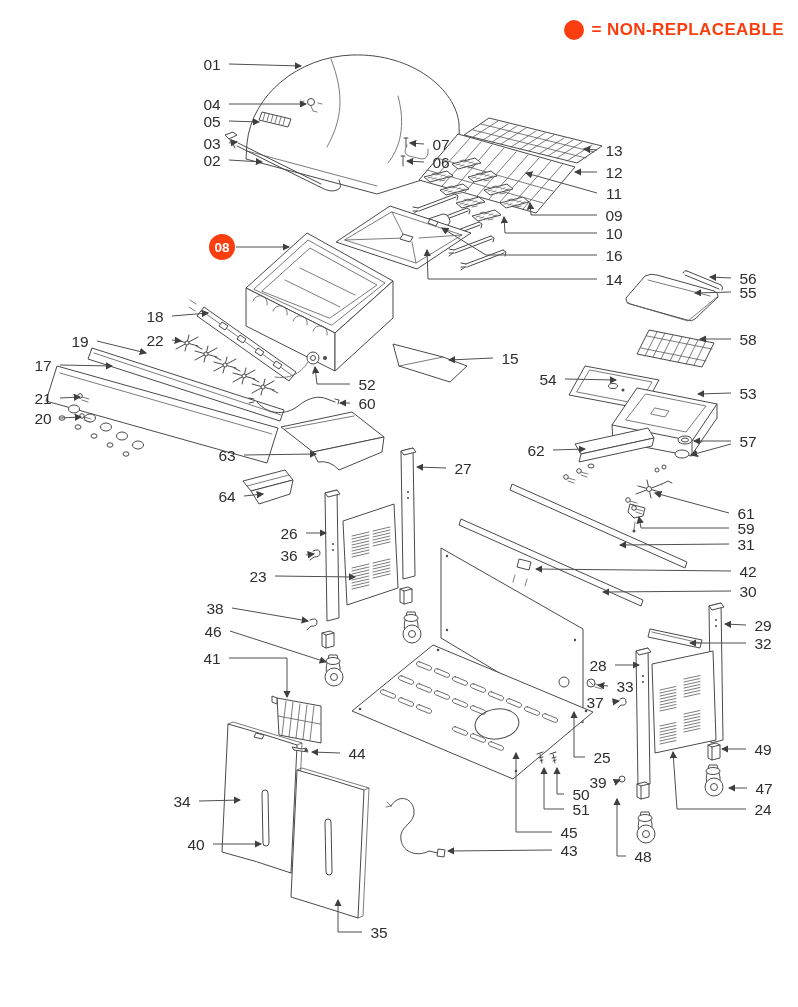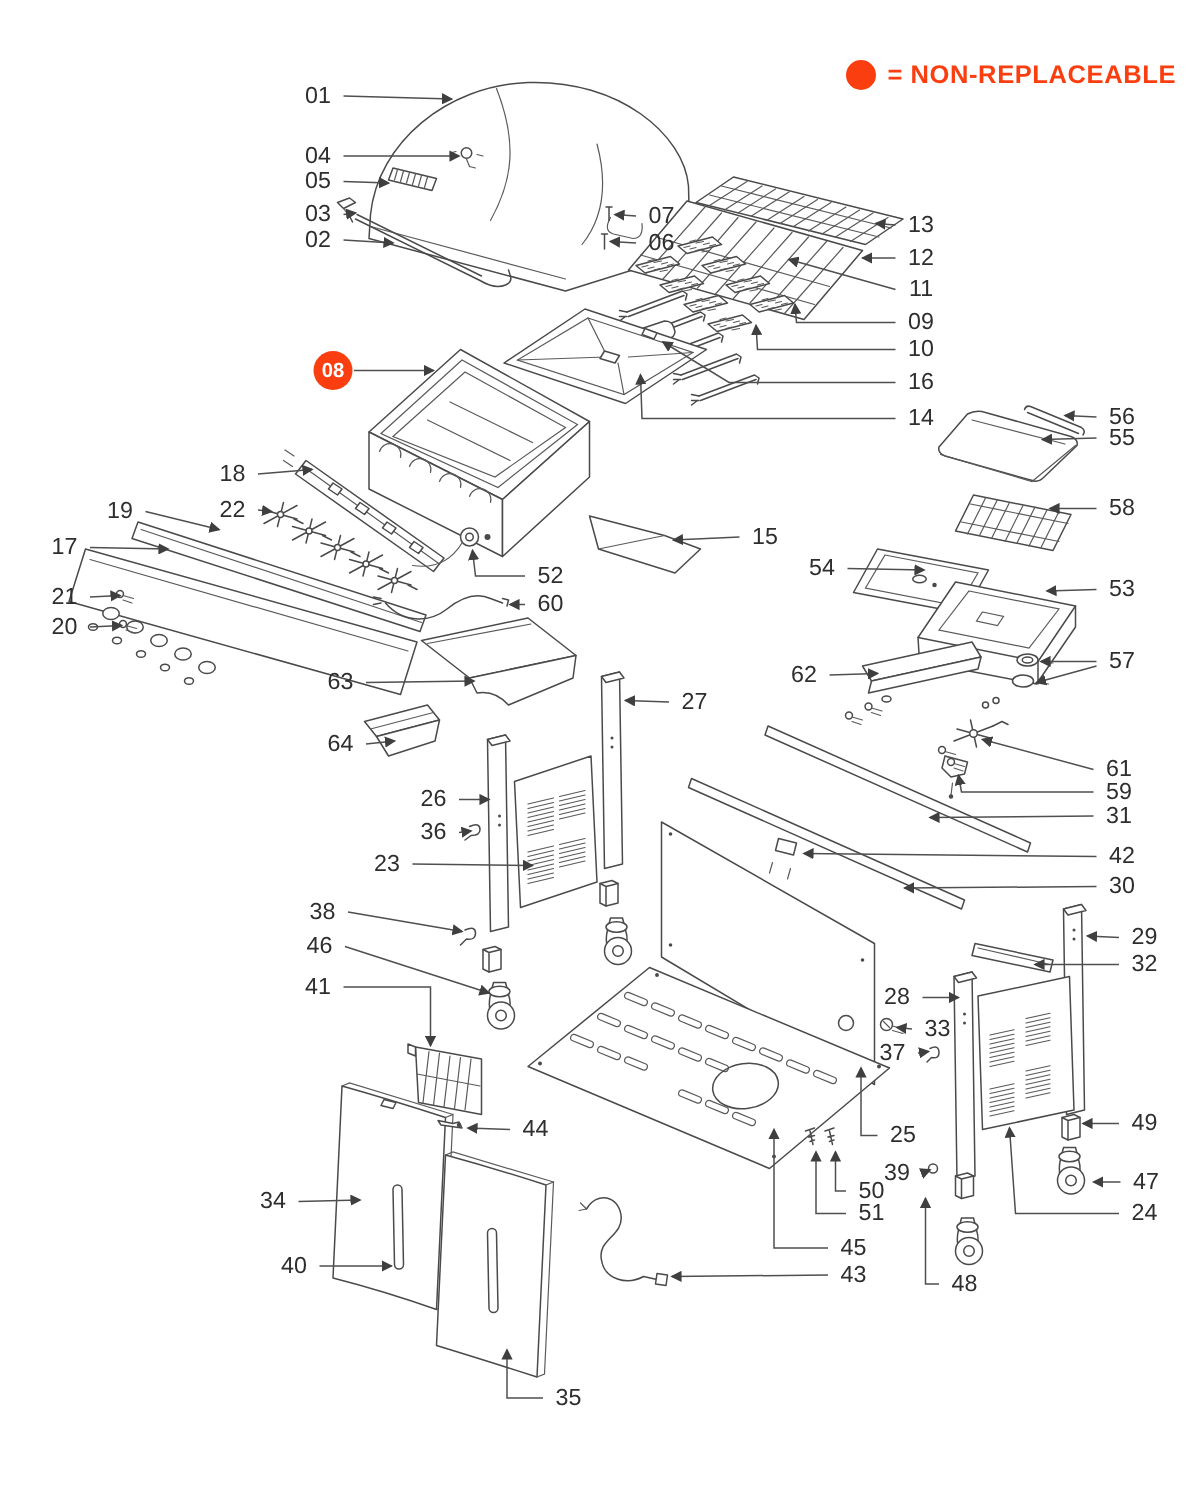--- a/index.html
+++ b/index.html
@@ -7,21 +7,21 @@
        font-family:"Liberation Sans",sans-serif;}
   #stage{position:absolute;left:0;top:0;width:798px;height:1007px;}
   svg{position:absolute;left:0;top:0;}
   .ln{stroke:#4a4a4a;stroke-width:1;fill:none;stroke-linecap:round;stroke-linejoin:round;}
   .fw{stroke:#4a4a4a;stroke-width:1;fill:#ffffff;stroke-linejoin:round;}
   .thin{stroke:#5a5a5a;stroke-width:.8;fill:none;stroke-linecap:round;}
   .lead{stroke:#4f4f4f;stroke-width:1;fill:none;}
   .lbl{font:15.5px "Liberation Sans",sans-serif;fill:#2e2e2e;text-anchor:middle;dominant-baseline:central;}
   .lbl.hl{fill:#ffffff;font-weight:bold;font-size:13.5px;}
   .legend{position:absolute;top:20px;right:14px;display:flex;align-items:center;gap:8px;
-          font-weight:bold;font-size:17px;letter-spacing:.4px;color:var(--accent,#fb3e10);margin-top:20px;}
+          font-weight:bold;font-size:17px;letter-spacing:.4px;color:var(--accent,#fb3e10);}
   .legend-dot{width:20px;height:20px;border-radius:50%;background:var(--accent,#fb3e10);}
 </style>
 </head>
 <body>
 
 <div id="stage">
 
 <svg id="dg" width="798" height="1007" viewBox="0 0 798 1007" xmlns="http://www.w3.org/2000/svg" xmlns:xlink="http://www.w3.org/1999/xlink">
   <defs>
     <marker id="arw" viewBox="0 0 10 10" refX="8.5" refY="5" markerWidth="7.5" markerHeight="7.5" orient="auto-start-reverse">

